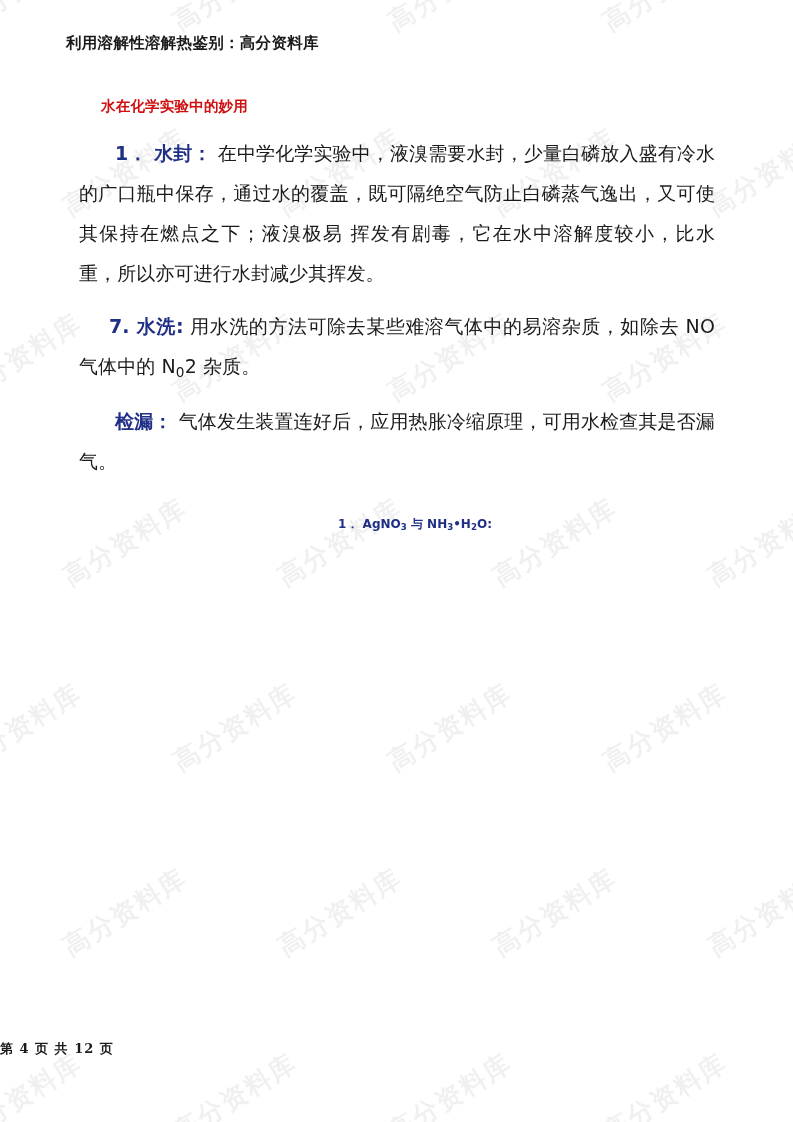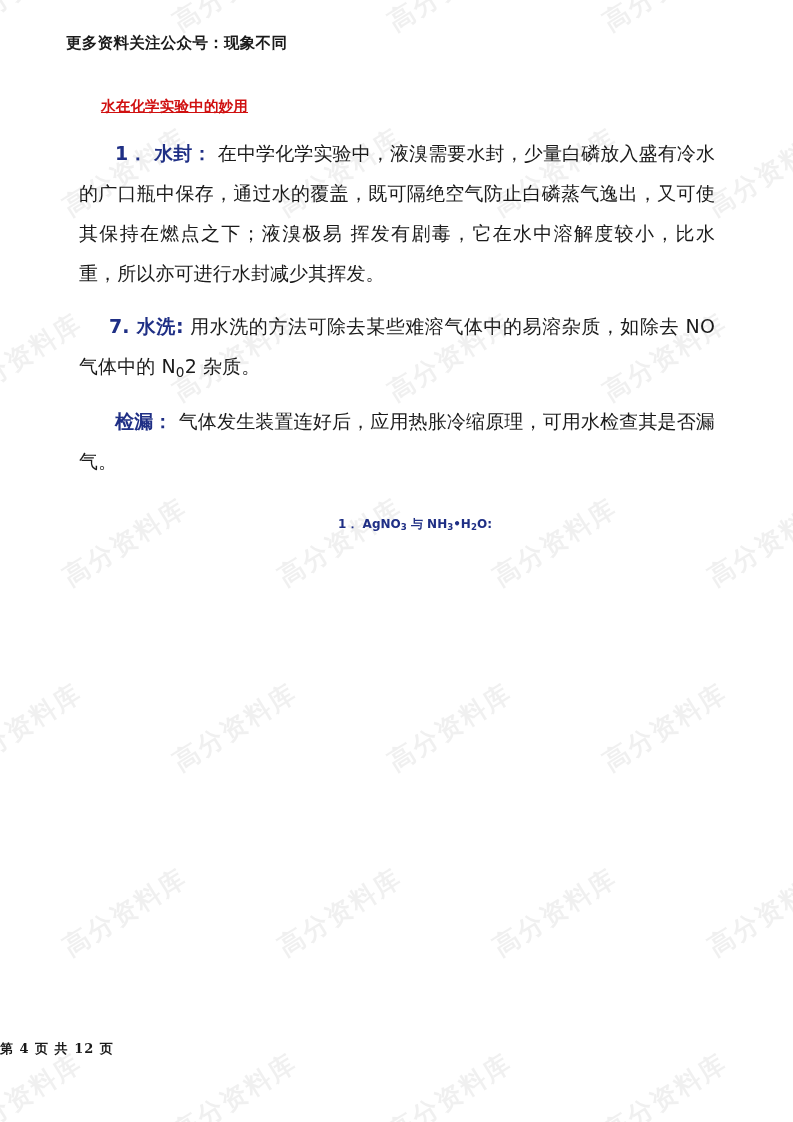--- a/index.html
+++ b/index.html
@@ -63,21 +63,20 @@
   }
 
   .h-red {
     color: #d01010;
     font-weight: 700;
     font-size: 14.5px;
     letter-spacing: 0.2px;
     margin: 0 0 4px 0;
     padding-left: 35px;
     line-height: 28px;
-    text-decoration: underline;
   }
   .h-red.flush { padding-left: 30px; }
 
   p.para {
     margin: 13px;
     font-size: 19px;
     line-height: 40px;
     text-align: justify;
     text-justify: inter-ideograph;
     color: #1a1a1a;
@@ -153,21 +152,21 @@
       <span class="wm" style="left: 485px; top: 895px;">高分资料库</span>
       <span class="wm" style="left: 700px; top: 895px;">高分资料库</span>
       <span class="wm" style="left: -50px; top: 1080px;">高分资料库</span>
       <span class="wm" style="left: 165px; top: 1080px;">高分资料库</span>
       <span class="wm" style="left: 380px; top: 1080px;">高分资料库</span>
       <span class="wm" style="left: 595px; top: 1080px;">高分资料库</span>
     </div>
 
   <div class="content">
 
-    <div class="doc-header">更多资料关注公众号：现象不同</div>
+    <div class="doc-header">利用溶解性溶解热鉴别：高分资料库</div>
 
     <div class="body-area">
 
       <div class="h-red">水在化学实验中的妙用</div>
 
       <p class="para indent">
         <span class="lbl">1． 水封：</span><span> 在中学化学实验中，液溴需要水封，少量白磷放入盛有冷水的广口瓶中保存，通过水的覆盖，既可隔绝空气防止白磷蒸气逸出，又可使其保持在燃点之下；液溴极易 挥发有剧毒，它在水中溶解度较小，比水重，所以亦可进行水封减少其挥发。</span>
       </p>
 
 

